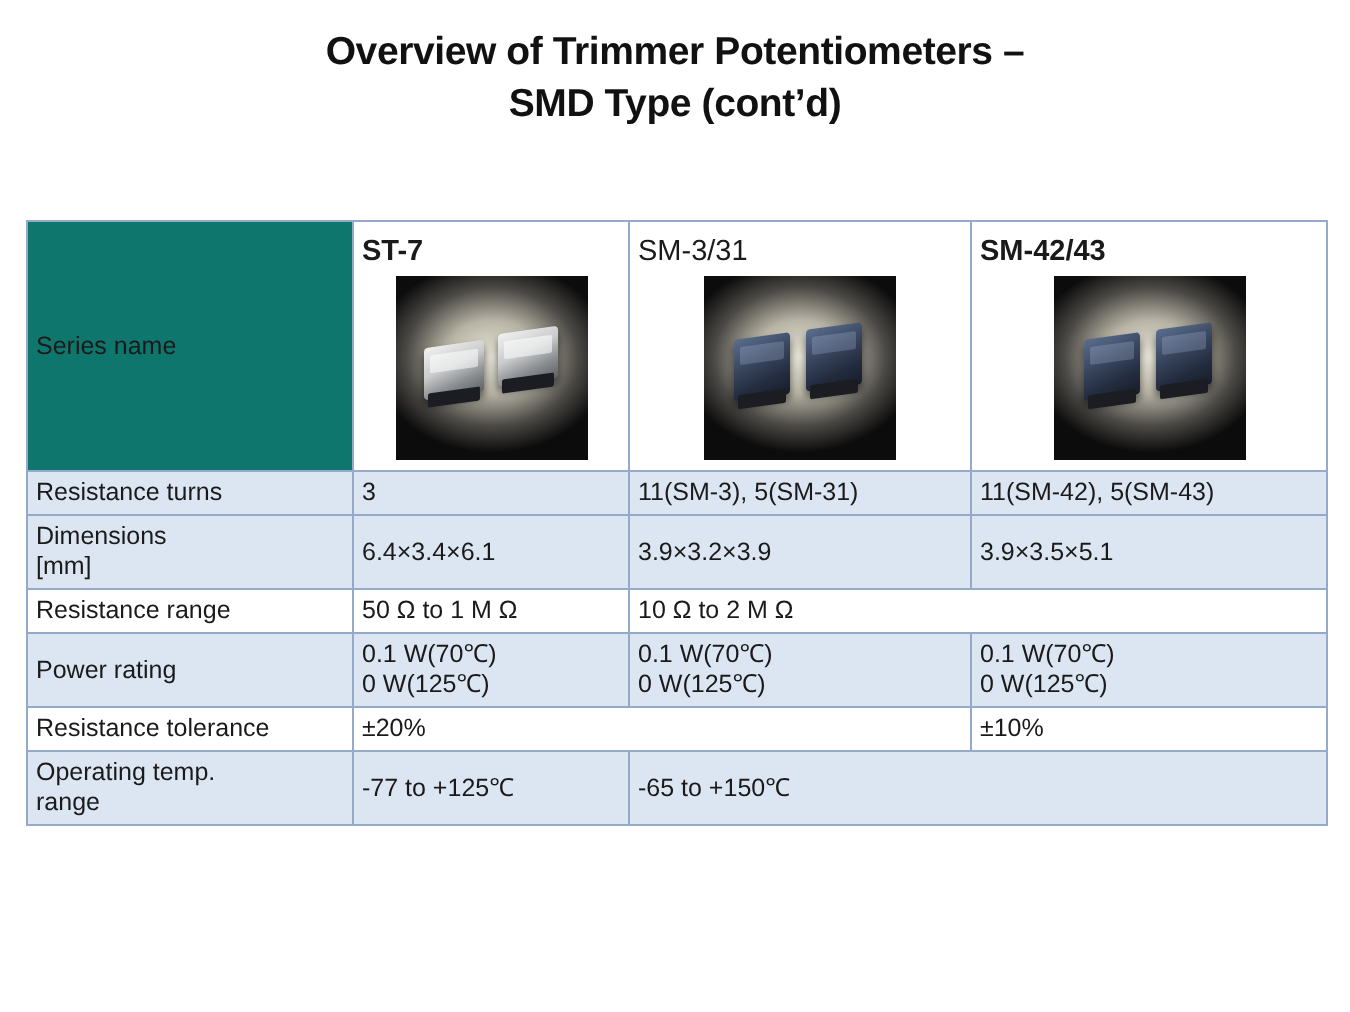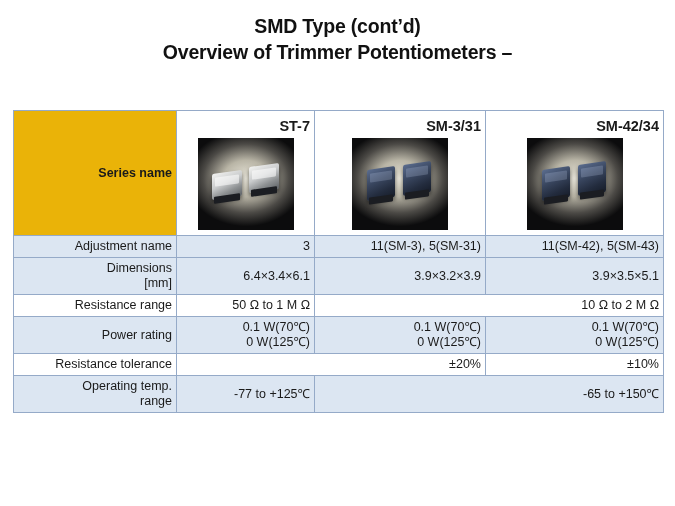--- a/index.html
+++ b/index.html
@@ -37,36 +37,36 @@
     top: 110px;
     width: 650px;
     border-collapse: collapse;
     table-layout: fixed;
     background: #ffffff;
   }
   #spec-table td {
     border: 1px solid #95aac8;
     font-size: 12.5px;
     color: #1a1a1a;
-    text-align: right;
+    text-align: left;
     vertical-align: middle;
     padding: 3px 4px;
     line-height: 15px;
   }
   .col-label { width: 163px; }
   .col-a     { width: 138px; }
   .col-b     { width: 171px; }
   .col-c     { width: 178px; }
 
   .shade-blue  { background: #dce6f2; }
   .shade-white { background: #ffffff; }
   .series-label {
-    font-weight: bold;
+    font-weight: normal;
     font-size: 14.5px;
-    background: #eab308;
+    background: #0f766e;
   }
   .row-header td { height: 118px; }
   .two-line { line-height: 16px; }
 
   
   .photo-cell { padding: 0; }
   .photo {
     width: 96px;
     height: 92px;
     margin: 0 auto;
@@ -113,22 +113,22 @@
   .chip.p2 { left: 51px; top: 27px; }
 
   .photo.tall .chip { height: 31px; width: 28px; }
   .photo.tall .chip.p1 { left: 15px; top: 30px; }
   .photo.tall .chip.p2 { left: 51px; top: 25px; }
 </style>
 </head>
 <body>
 
 <div id="slide-title">
+  <span class="title-line">Overview of Trimmer Potentiometers –</span>
   <span class="title-line">SMD Type (cont’d)</span>
-  <span class="title-line">Overview of Trimmer Potentiometers –</span>
 </div>
 
 <table id="spec-table">
   <colgroup>
     <col class="col-label">
       <col class="col-a">
       <col class="col-b">
       <col class="col-c">
   </colgroup>
   <tbody>
@@ -138,38 +138,38 @@
 
       <td class="photo-cell">
         <div style="font-weight:bold;font-size:14.5px;margin:2px 0 4px;">ST-7</div>
         <div class="photo">
           <span class="chip chip-silver p1"></span>
           <span class="chip chip-silver p2"></span>
         </div>
       </td>
 
       <td class="photo-cell">
-        <div style="font-weight:bold;font-size:14.5px;margin:2px 0 4px;">SM-3/31</div>
+        <div style="font-weight:normal;font-size:14.5px;margin:2px 0 4px;">SM-3/31</div>
         <div class="photo tall">
           <span class="chip chip-blue p1"></span>
           <span class="chip chip-blue p2"></span>
         </div>
       </td>
 
       <td class="photo-cell">
-        <div style="font-weight:bold;font-size:14.5px;margin:2px 0 4px;">SM-42/34</div>
+        <div style="font-weight:bold;font-size:14.5px;margin:2px 0 4px;">SM-42/43</div>
         <div class="photo tall">
           <span class="chip chip-blue p1"></span>
           <span class="chip chip-blue p2"></span>
         </div>
       </td>
     </tr>
 
     <tr>
-      <td class="shade-blue">Adjustment name</td>
+      <td class="shade-blue">Resistance turns</td>
       <td class="shade-blue">3</td>
       <td class="shade-blue">11(SM-3), 5(SM-31)</td>
       <td class="shade-blue">11(SM-42), 5(SM-43)</td>
     </tr>
 
 
     <tr>
       <td class="shade-blue two-line">
         <div>Dimensions</div>
         <div>[mm]</div>

